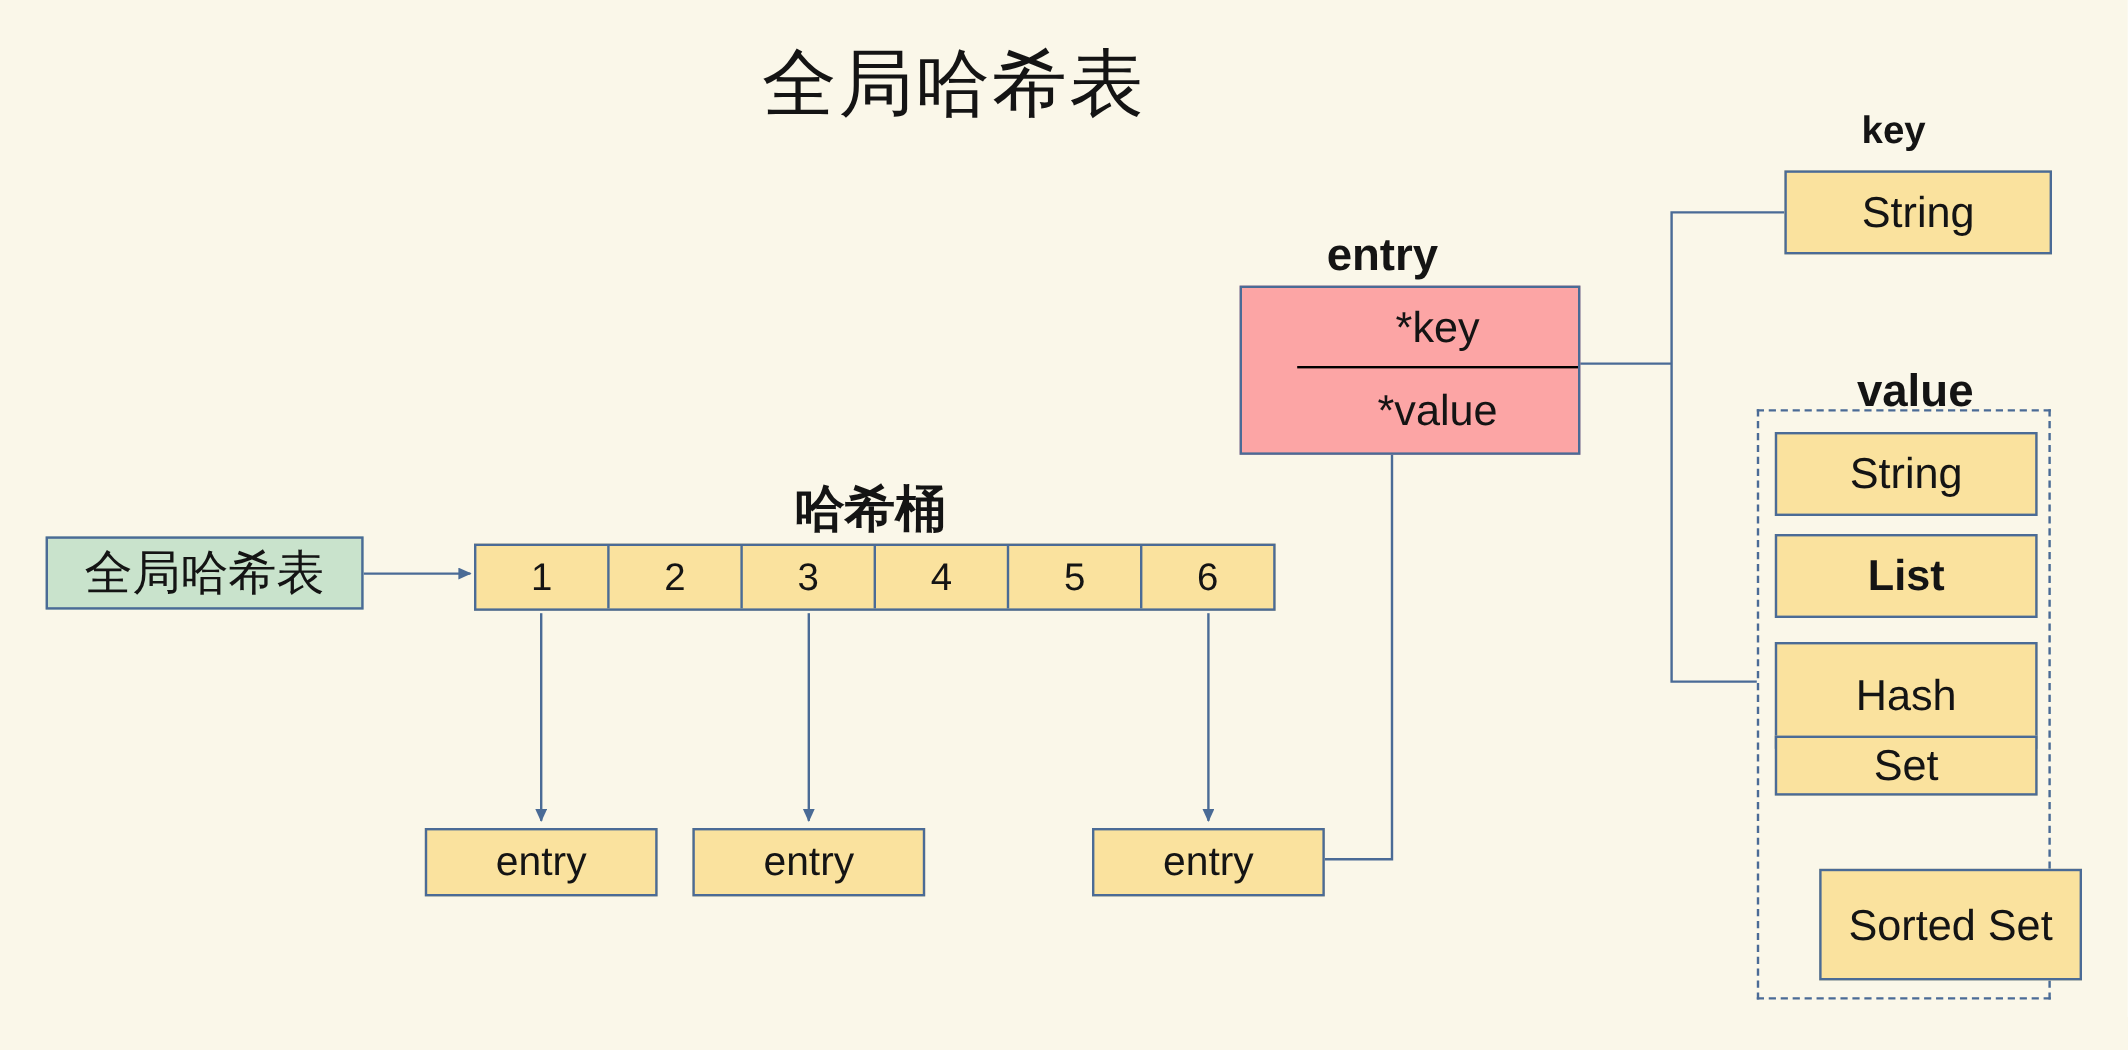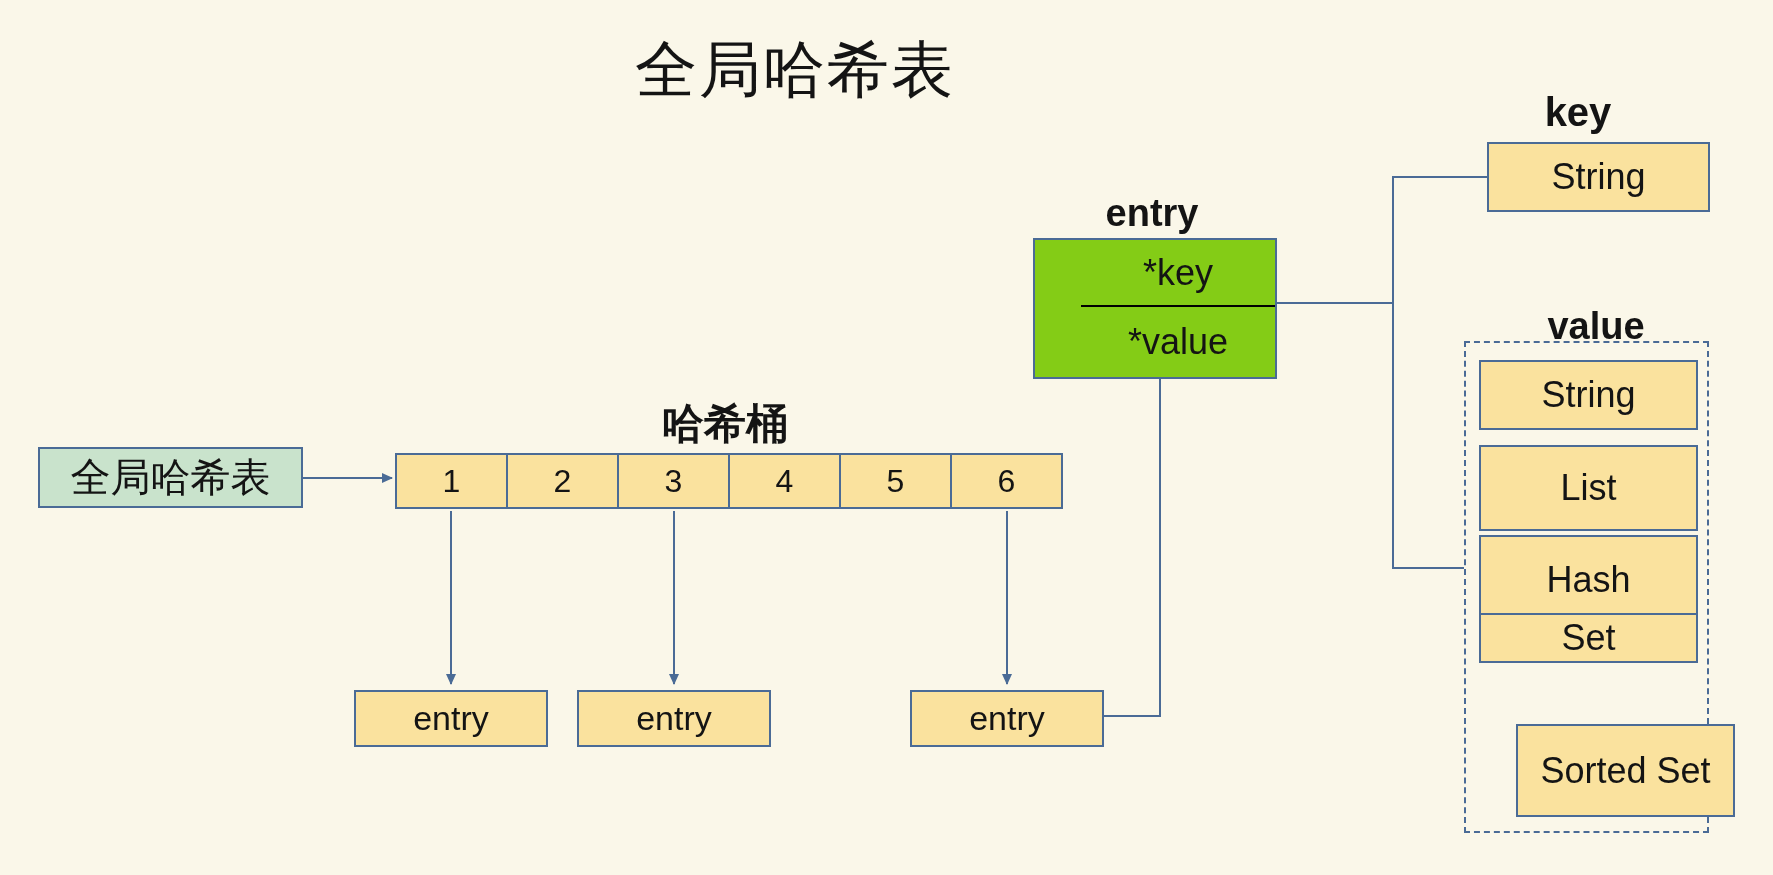--- a/index.html
+++ b/index.html
@@ -74,53 +74,53 @@
   
   .entry-box { top: 690px; width: 194px; height: 57px; font-size: 34px; }
   #entry-box-1 { left: 354px; }
   #entry-box-2 { left: 577px; }
   #entry-box-3 { left: 910px; }
 
   
   #entry-struct-label { left: 1152px; top: 192px; font-size: 38px; }
   #entry-struct {
     left: 1033px; top: 238px;
-    width: 244px;
+    width: 284px;
     box-sizing: border-box;
     border: 2px solid #4A6B96;
-    background: #84cc16;
+    background: #fca5a5;
     padding-left: 46px;
   }
   .struct-row {
     display: flex;
     align-items: center;
     justify-content: center;
     font-size: 36px;
     height: 65px;
   }
   .struct-row + .struct-row {
     border-top: 2px solid #000000;
     height: 70px;
   }
 
   
-  #key-label { left: 1578px; top: 90px; font-size: 40px; }
+  #key-label { left: 1578px; top: 90px; font-size: 32px; }
   #key-type-box { left: 1487px; top: 142px; width: 223px; height: 70px; }
 
   
   #value-label { left: 1596px; top: 270px; font-size: 38px; margin-top: 35px; }
   #value-group {
     left: 1464px; top: 341px;
     width: 245px; height: 492px;
     box-sizing: border-box;
     border: 2px dashed #4A6B96;
   }
   .value-type-box { left: 13px; width: 219px; }
   #value-type-0 { top: 17px;  height: 70px; }
-  #value-type-1 { top: 102px; height: 86px; }
+  #value-type-1 { top: 102px; height: 70px; font-weight: bold; }
   #value-type-2 { top: 192px; height: 89px; }
   #value-type-3 { top: 270px; height: 50px; }
   #value-type-4 { top: 381px; height: 93px; margin-left: 37px; }
 
   #connector-layer {
     position: absolute;
     left: 0; top: 0;
     pointer-events: none;
   }
 </style>

